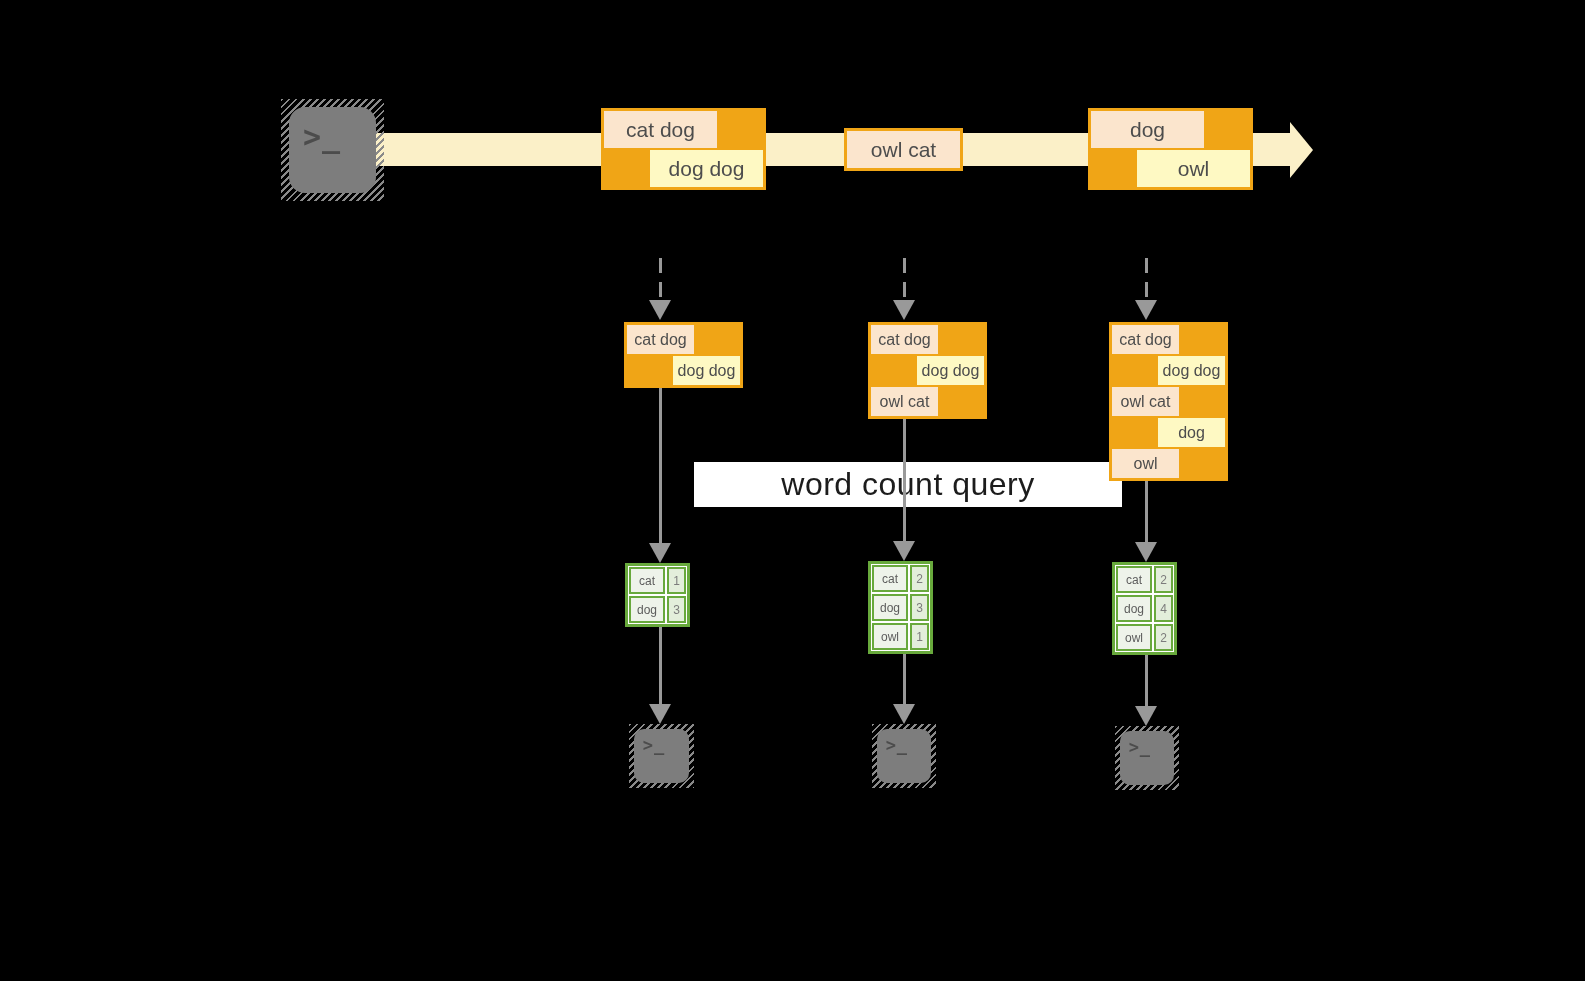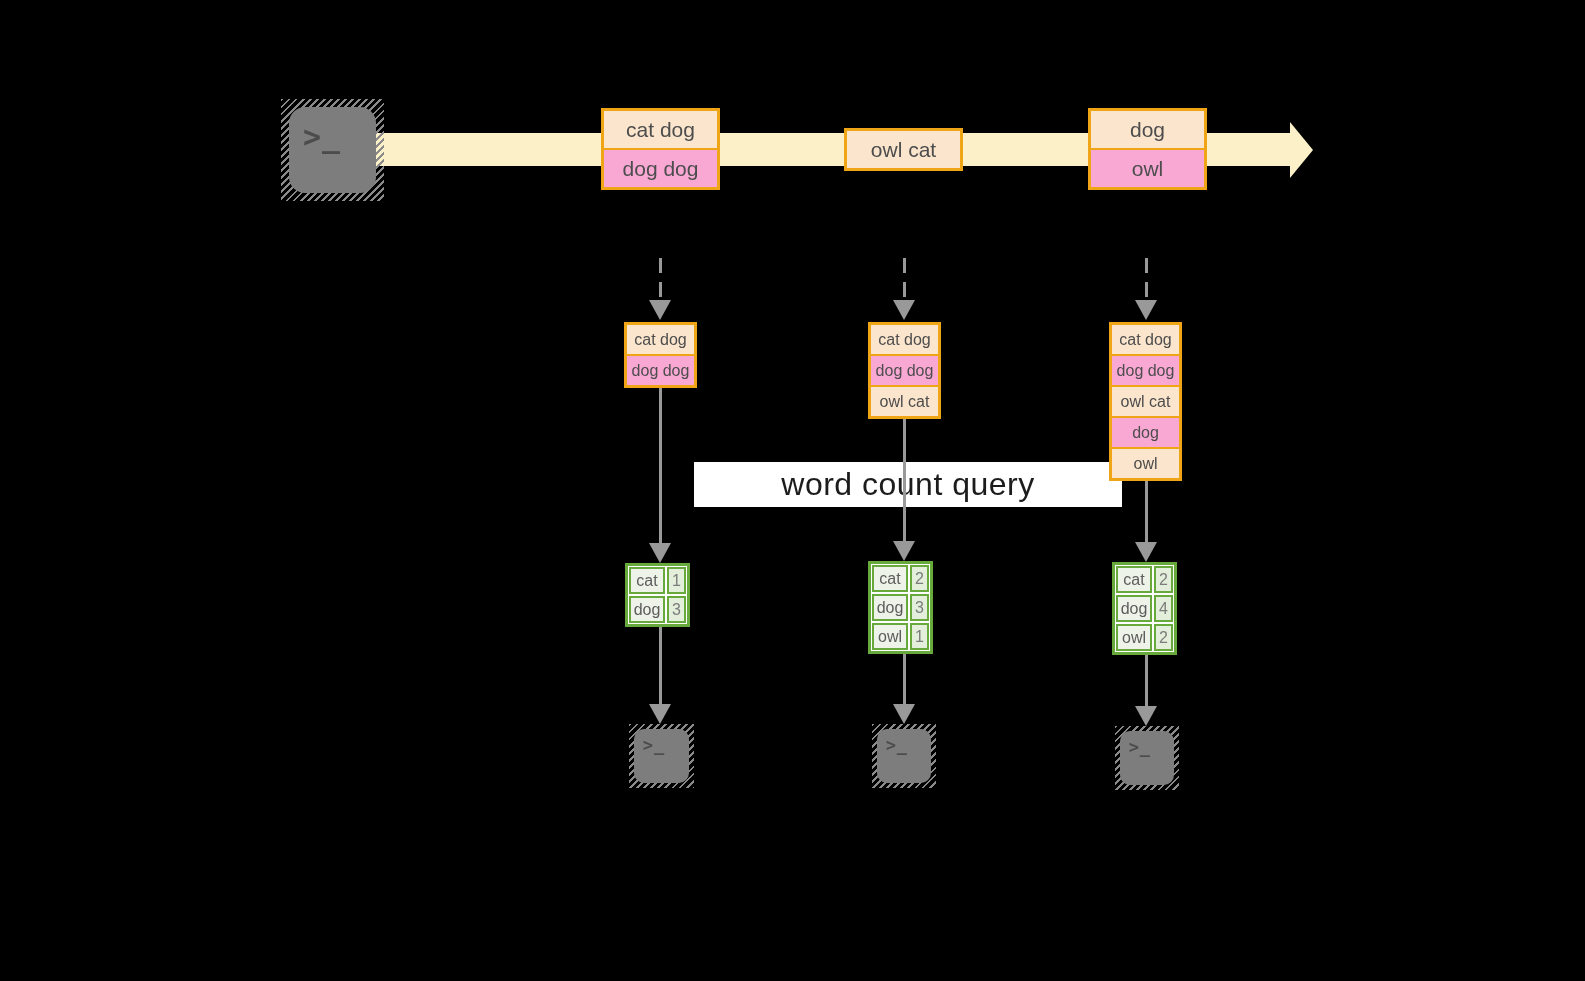--- a/index.html
+++ b/index.html
@@ -21,35 +21,35 @@
     font-family:"DejaVu Sans Mono", monospace;letter-spacing:1px;}
   .terminal.big .term-glyph{font-size:30px;}
   .terminal.small .term-glyph{font-size:17px;top:12%;}
   
   .obox{position:absolute;border:3px solid #f0a516;z-index:3;background:#f0a516;}
   .obox .row{display:flex;align-items:center;justify-content:center;color:#4d4d4d;}
   .obox .row + .row{border-top:2px solid #f0a516;}
   .batch .row{width:113px;height:37px;font-size:21px;}
   .state .row{width:67px;height:29px;font-size:16px;}
   .fill-a{background:#fbe5cd;}
-  .fill-b{background:#f9a8d4;}
+  .fill-b{background:#fef9c3;margin-left:46px;}
   
   .vline{position:absolute;width:3px;background:#999;z-index:2;}
   .vdash{position:absolute;width:3px;z-index:2;
     background:repeating-linear-gradient(180deg,#999 0 15px,rgba(0,0,0,0) 15px 24px);}
   .ahead{position:absolute;width:0;height:0;z-index:2;
     border-left:11px solid transparent;border-right:11px solid transparent;border-top:20px solid #999;}
   
   .query-band{position:absolute;left:694px;top:462px;width:428px;height:45px;background:#fff;
     display:flex;align-items:center;justify-content:center;z-index:1;
     color:#1c1c1c;font-size:32px;letter-spacing:0.5px;}
   
   .gtable{position:absolute;z-index:3;background:#fff;border:3px solid #68a93c;
     padding:1px;display:grid;grid-template-columns:36px 19px;gap:2px;}
-  .gcell{border:2px solid #68a93c;height:23px;display:flex;align-items:center;justify-content:center;font-size:16px;}
+  .gcell{border:2px solid #68a93c;height:23px;display:flex;align-items:center;justify-content:center;font-size:12px;}
   .gcell.word{background:#eef3ea;color:#5c5c5c;}
   .gcell.count{background:#e3eedb;color:#7c7c7c;}
 </style>
 </head>
 <body>
 
 <div class="canvas">
 
   <div class="stream-shaft"></div>
   <div class="stream-head"></div>

